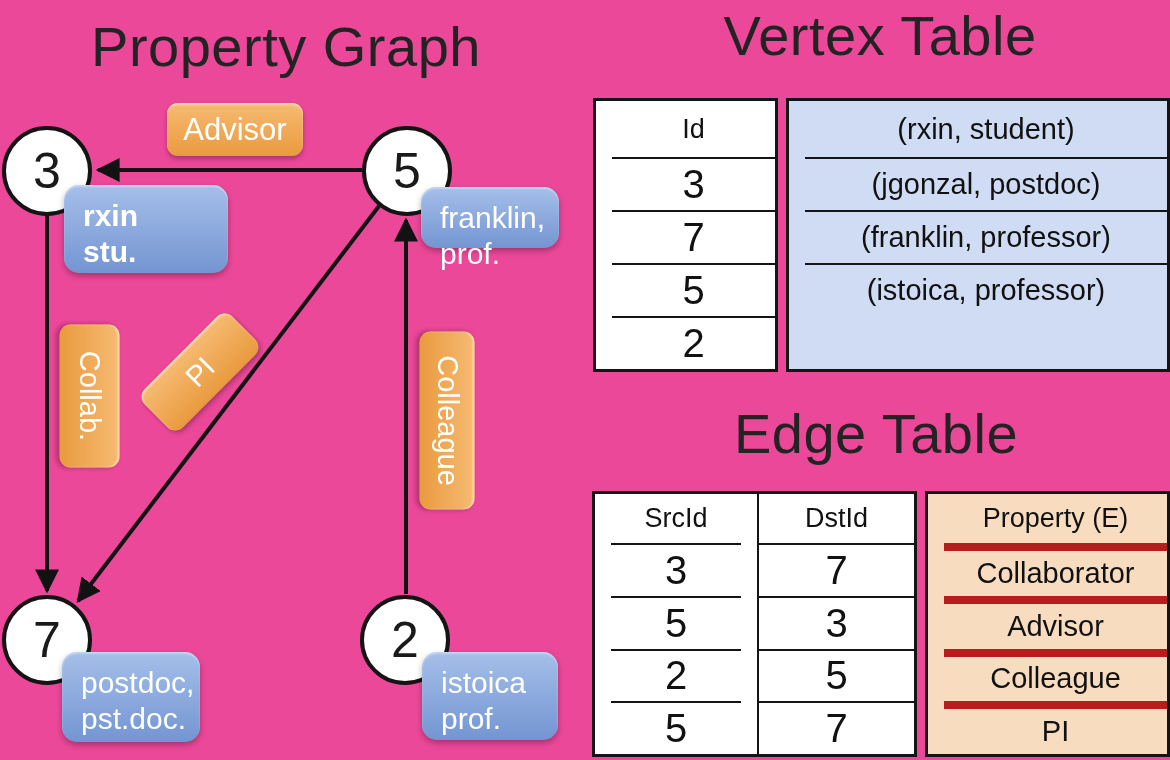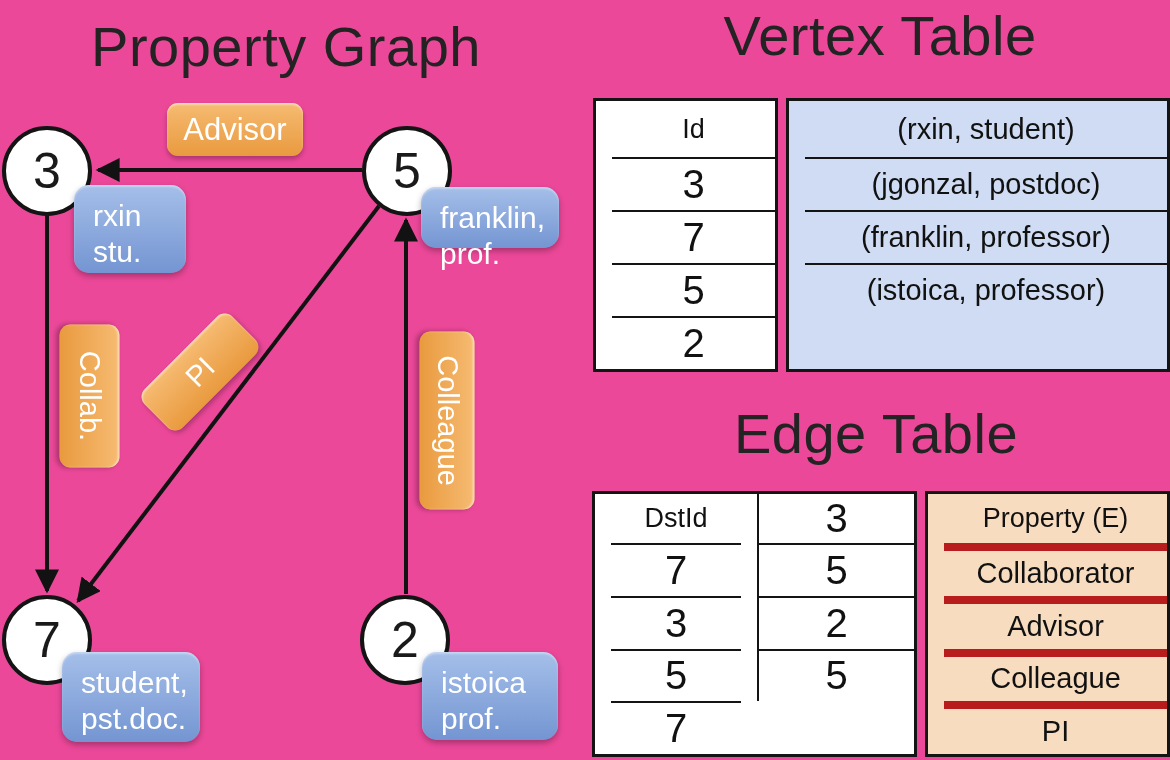--- a/index.html
+++ b/index.html
@@ -93,30 +93,30 @@
   </div>
   <div class="node" style="left:360px; top:595px;">
     <span>2</span>
   </div>
 
   <div class="edge-label" style="left:167px; top:103px; width:136px; height:53px; font-size:31px;">Advisor</div>
   <div class="edge-label" style="left:18px; top:366px; width:143px; height:60px; transform:rotate(90deg);">Collab.</div>
   <div class="edge-label" style="left:138px; top:345px; width:124px; height:54px; transform:rotate(-45deg);">PI</div>
   <div class="edge-label" style="left:358px; top:393px; width:178px; height:55px; transform:rotate(90deg);">Colleague</div>
 
-  <div class="vertex-box" style="left:74px; top:185px; width:112px; height:88px;">
+  <div class="vertex-box" style="left:64px; top:185px; width:164px; height:88px;font-weight:bold;">
     <div>rxin</div>
     <div>stu.</div>
   </div>
   <div class="vertex-box" style="left:421px; top:187px; width:138px; height:61px;">
     <div>franklin,</div>
     <div>prof.</div>
   </div>
   <div class="vertex-box" style="left:62px; top:652px; width:138px; height:90px;">
-    <div>student,</div>
+    <div>postdoc,</div>
     <div>pst.doc.</div>
   </div>
   <div class="vertex-box" style="left:422px; top:652px; width:136px; height:88px;">
     <div>istoica</div>
     <div>prof.</div>
   </div>
 
   <div class="subtable" id="vt-id">
     <div class="hdr">Id</div>
     <div class="num">3</div>
@@ -126,20 +126,21 @@
   </div>
 
   <div class="subtable" id="vt-prop">
     <div class="txt">(rxin, student)</div>
     <div class="txt">(jgonzal, postdoc)</div>
     <div class="txt">(franklin, professor)</div>
     <div class="txt">(istoica, professor)</div>
   </div>
 
   <div class="subtable" id="et-ids">
+    <div class="hdr">SrcId</div>
     <div class="hdr">DstId</div>
     <div class="num">3</div>
     <div class="num">7</div>
     <div class="num">5</div>
     <div class="num">3</div>
     <div class="num">2</div>
     <div class="num">5</div>
     <div class="num">5</div>
     <div class="num">7</div>
   </div>

